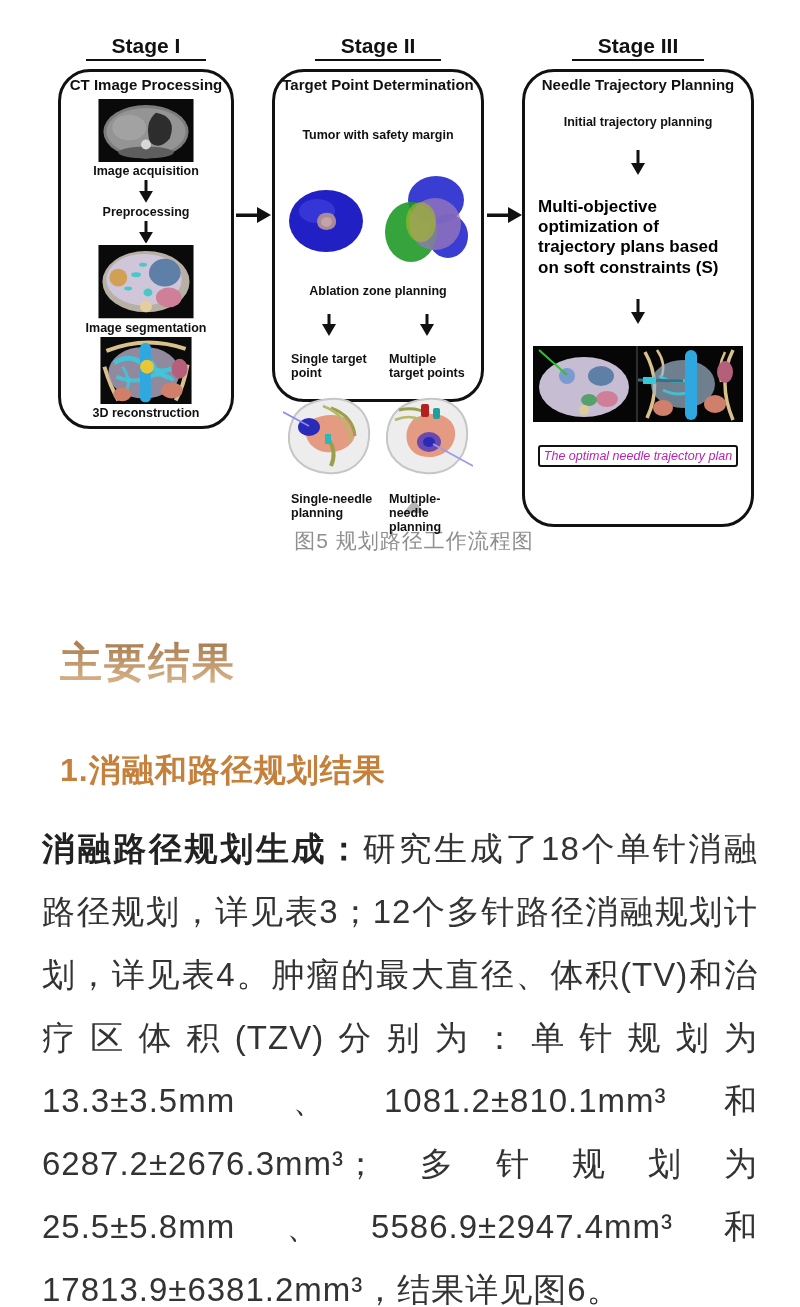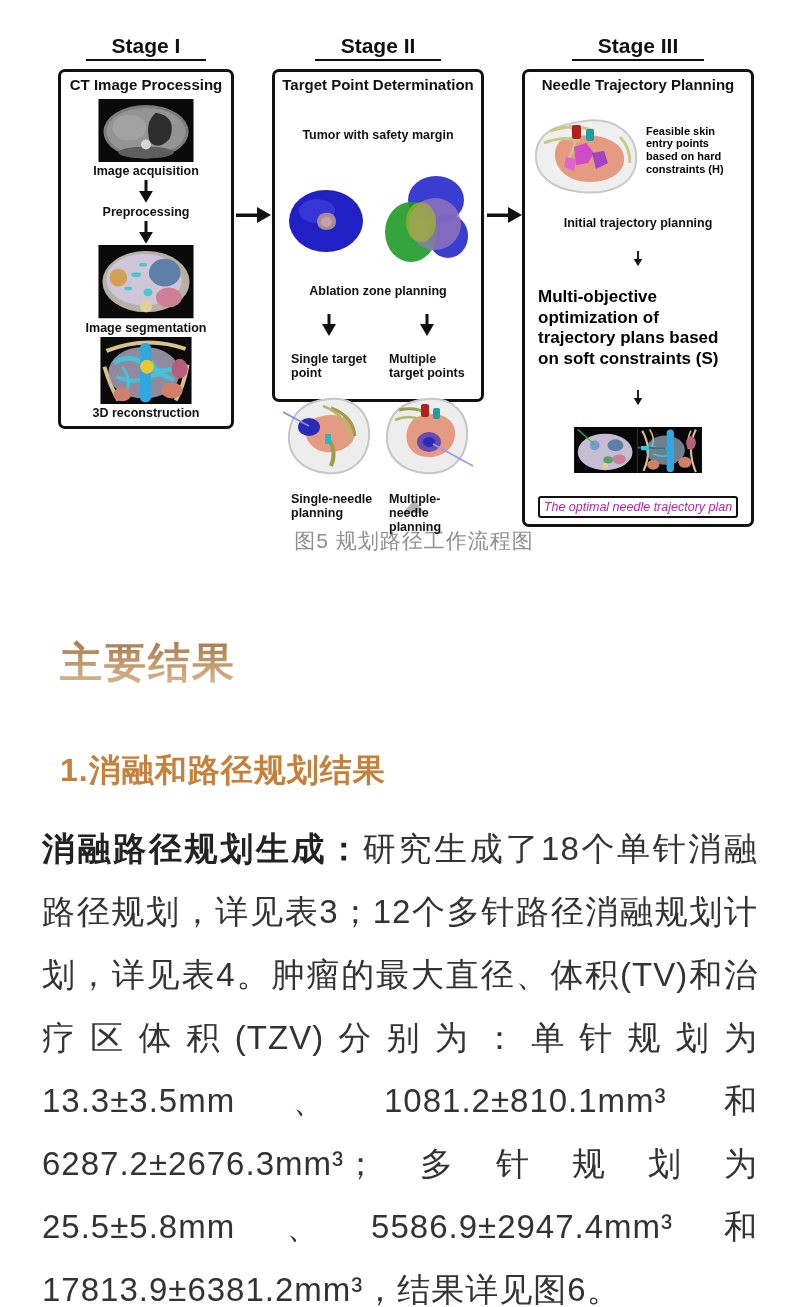--- a/index.html
+++ b/index.html
@@ -7,21 +7,21 @@
   body { height:1307px; overflow:hidden; position:relative; }
 
   
   #figure { position:relative; height:470px; }
   .stage { position:absolute; top:34px; }
   .stage1 { left:58px;  width:176px; }
   .stage2 { left:272px; width:212px; }
   .stage3 { left:522px; width:232px; }
   .stage-label { display:table; margin:0 auto 3px; padding:0 26px 1px; border-bottom:2px solid #111;
                  font-size:21px; font-weight:bold; color:#111; }
-  .stage-box { border:3px solid #111; border-radius:7px; background:#fff;
+  .stage-box { border:3px solid #111; border-radius:32px; background:#fff;
                display:flex; flex-direction:column; align-items:center; padding:5px 5px 6px;margin-top:8px; }
   .stage1 .stage-box { height:360px; gap:2px; }
   .stage2 .stage-box { height:333px; gap:16px; }
   .stage3 .stage-box { height:458px; gap:21px; }
   .box-title { font-size:15px; font-weight:bold; color:#111; text-align:center; line-height:1.1; }
   .step { font-size:12.5px; font-weight:bold; color:#111; text-align:center; line-height:1.12; }
   .harrow { position:absolute; top:206px; }
   .harrow1 { left:236px; } .harrow2 { left:487px; }
   .two-col { width:100%; display:flex; justify-content:space-around; align-items:flex-start; }
   .two-col .step { width:88px; text-align:left; padding-left:6px; }
@@ -189,34 +189,20 @@
 
   <svg class="harrow harrow2" width="36" height="18" viewBox="0 0 36 18">
     <rect x="0" y="7.5" width="22" height="3.5" fill="#111"></rect>
       <polygon points="21,1 21,17 35,9" fill="#111"></polygon>
   </svg>
 
   <div class="stage stage3">
     <div class="stage-label">Stage III</div>
     <div class="stage-box">
       <div class="box-title">Needle Trajectory Planning</div>
-      <div class="row3">
-        <svg width="112" height="78" viewBox="0 0 112 78">
-          <path d="M54 4 C84 0 108 16 106 44 C104 68 80 78 50 75 C22 72 4 58 6 36 C8 14 28 8 54 4 Z" fill="#efefef" stroke="#c9c9c9" stroke-width="2"></path>
-          <path d="M30 24 C56 12 92 20 94 40 C96 58 74 68 50 64 C28 60 18 38 30 24 Z" fill="#e59a82"></path>
-          <path d="M20 14 q24 -8 44 0 M14 26 q20 -8 36 -2 M90 20 q10 10 10 26" stroke="#c9c98a" stroke-width="3" fill="none"></path>
-          <path d="M40 8 q10 18 -2 34" stroke="#c9c98a" stroke-width="2.5" fill="none"></path>
-          <rect x="42" y="8" width="9" height="14" rx="2" fill="#b42020"></rect>
-          <rect x="56" y="12" width="8" height="12" rx="2" fill="#1fa0a0"></rect>
-          <path d="M44 30 l12 -4 l8 10 l-6 10 l-12 2 z" fill="#cc44cc" opacity="0.9"></path>
-          <path d="M62 36 l12 -2 l4 12 l-12 6 z" fill="#9933cc" opacity="0.85"></path>
-          <path d="M36 40 l10 2 l-2 12 l-10 -4 z" fill="#e055e0" opacity="0.8"></path>
-        </svg>
-        <div class="feasible">Feasible skin entry points based on hard constraints (H)</div>
-      </div>
       <div class="step">Initial trajectory planning</div>
       <svg width="16" height="26" viewBox="0 0 16 26">
         <rect x="6.5" y="0" width="3" height="14" fill="#111"></rect>
           <polygon points="1,13 15,13 8,25" fill="#111"></polygon>
       </svg>
       <div class="opt-text">Multi-objective optimization of trajectory plans based on soft constraints (S)</div>
       <svg width="16" height="26" viewBox="0 0 16 26">
         <rect x="6.5" y="0" width="3" height="14" fill="#111"></rect>
           <polygon points="1,13 15,13 8,25" fill="#111"></polygon>
       </svg>

